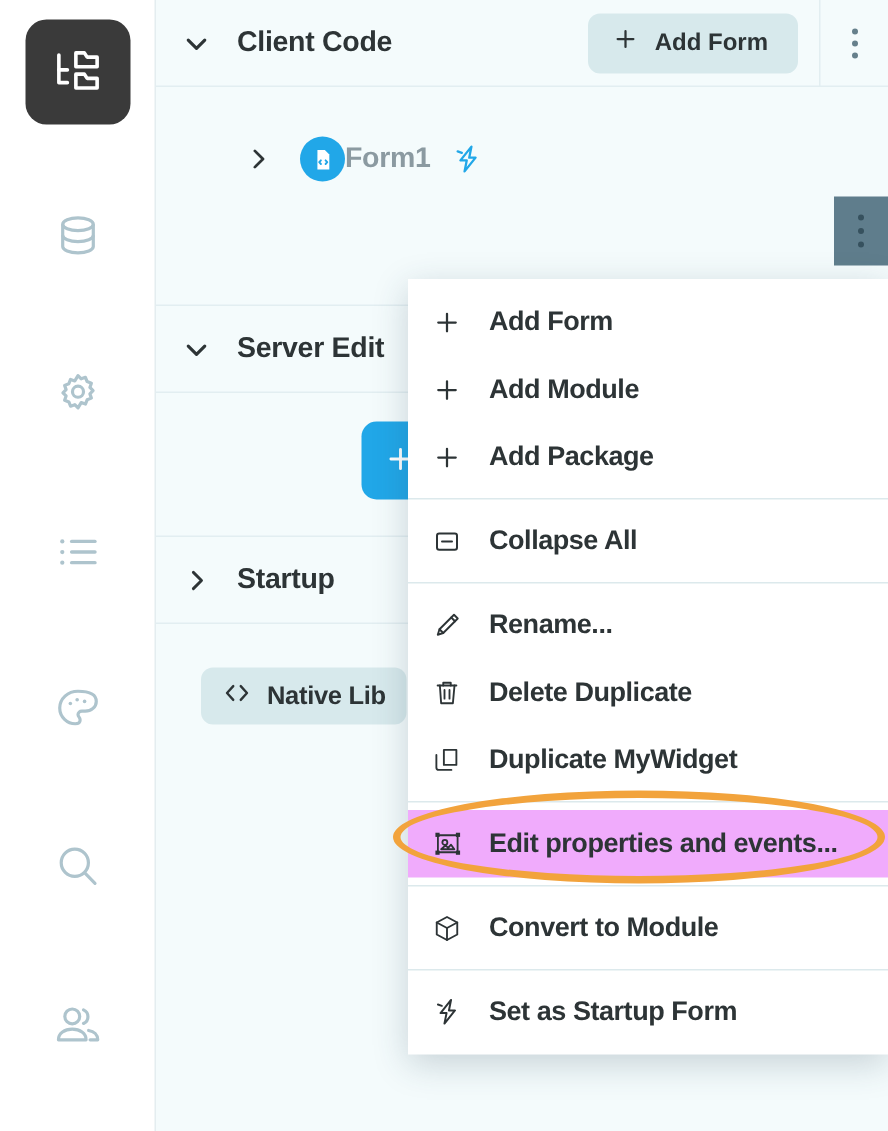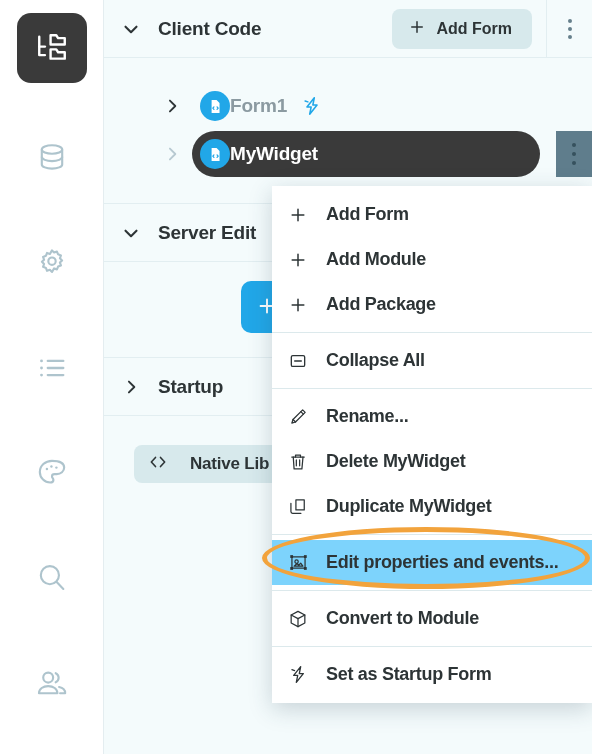--- a/index.html
+++ b/index.html
@@ -217,21 +217,21 @@
 
   
   .chip {
     position: absolute;
     height: 38px;
     border-radius: 8px;
     background: #d7e9ec;
     display: flex;
     align-items: center;
     padding: 0 14px;
-    gap: 22px;
+    gap: 10px;
     cursor: pointer;
     box-sizing: border-box;
   }
   .chip-label {
     font-size: 17px;
     font-weight: bold;
     color: #2d3436;
     letter-spacing: -0.2px;
     white-space: nowrap;
   }
@@ -257,21 +257,21 @@
     z-index: 20;
   }
   .mi {
     height: 45px;
     display: flex;
     align-items: center;
     padding-left: 16px;
     cursor: pointer;
     box-sizing: border-box;
   }
-  .mi.hl { background: #7dd3fc; }
+  .mi.hl { background: #f0abfc; }
   .mi-icon {
     width: 38px;
     flex: 0 0 38px;
     display: flex;
     align-items: center;
     justify-content: flex-start;
   }
   .mi-label {
     font-size: 18px;
     font-weight: bold;
@@ -426,37 +426,20 @@
         <span class="node-label">Form1</span>
       </span>
       <span class="bolt-badge">
         <svg width="22" height="22" viewBox="0 0 24 24" fill="none" stroke="#21a7e8" stroke-width="1.7" stroke-linejoin="round" stroke-linecap="round">
           <path d="M14.5 3L6.5 13h4.6L9.5 21l8-10h-4.6z"></path>
           <path d="M4.5 6.5l3 1"></path>
         </svg>
       </span>
     </div>
 
-    <div class="tree-row item-row" style="top:131px">
-      <span class="item-arrow">
-        <svg width="20" height="20" viewBox="0 0 24 24" fill="none" stroke="#b7c9d1" stroke-width="2.2" stroke-linecap="round" stroke-linejoin="round">
-            <path d="M9.5 5.5l6.5 6.5-6.5 6.5"></path>
-          </svg>
-      </span>
-      <span class="node-pill sel" style="width:348px">
-        <span class="doc-icon">
-          <svg width="17" height="17" viewBox="0 0 24 24" fill="none" stroke-linejoin="round" stroke-linecap="round">
-            <path d="M6.5 2.8h7l4.2 4.2v14.2H6.5z" fill="#ffffff" stroke="none"></path>
-            <path d="M9.8 12.6l-1.6 1.7 1.6 1.7" stroke="#21a7e8" stroke-width="1.8" fill="none"></path>
-            <path d="M14.2 12.6l1.6 1.7-1.6 1.7" stroke="#21a7e8" stroke-width="1.8" fill="none"></path>
-          </svg>
-        </span>
-        <span class="node-label">MyWidget</span>
-      </span>
-    </div>
 
     <div class="sel-kebab">
       <span class="kebab-dots">
           <i></i>
           <i></i>
           <i></i>
         </span>
     </div>
 
     <div class="divider-line" style="top:203px"></div>
@@ -557,21 +540,21 @@
 
     <div class="mi">
       <span class="mi-icon">
         <svg width="20" height="20" viewBox="0 0 24 24" fill="none" stroke="#2d3436" stroke-width="1.5" stroke-linecap="round" stroke-linejoin="round">
           <path d="M4.5 6h15"></path>
           <path d="M9 6V3.8h6V6"></path>
           <path d="M6.3 6l1 14.2h9.4L18 6"></path>
           <path d="M10 9.5v7M14 9.5v7"></path>
         </svg>
       </span>
-      <span class="mi-label">Delete MyWidget</span>
+      <span class="mi-label">Delete Duplicate</span>
     </div>
 
     <div class="mi">
       <span class="mi-icon">
         <svg width="20" height="20" viewBox="0 0 24 24" fill="none" stroke="#2d3436" stroke-width="1.5" stroke-linejoin="round" stroke-linecap="round">
           <path d="M9.5 3.5h10v12h-10z"></path>
           <path d="M15.5 19.5h-10a2 2 0 0 1-2-2V7.5"></path>
         </svg>
       </span>
       <span class="mi-label">Duplicate MyWidget</span>

